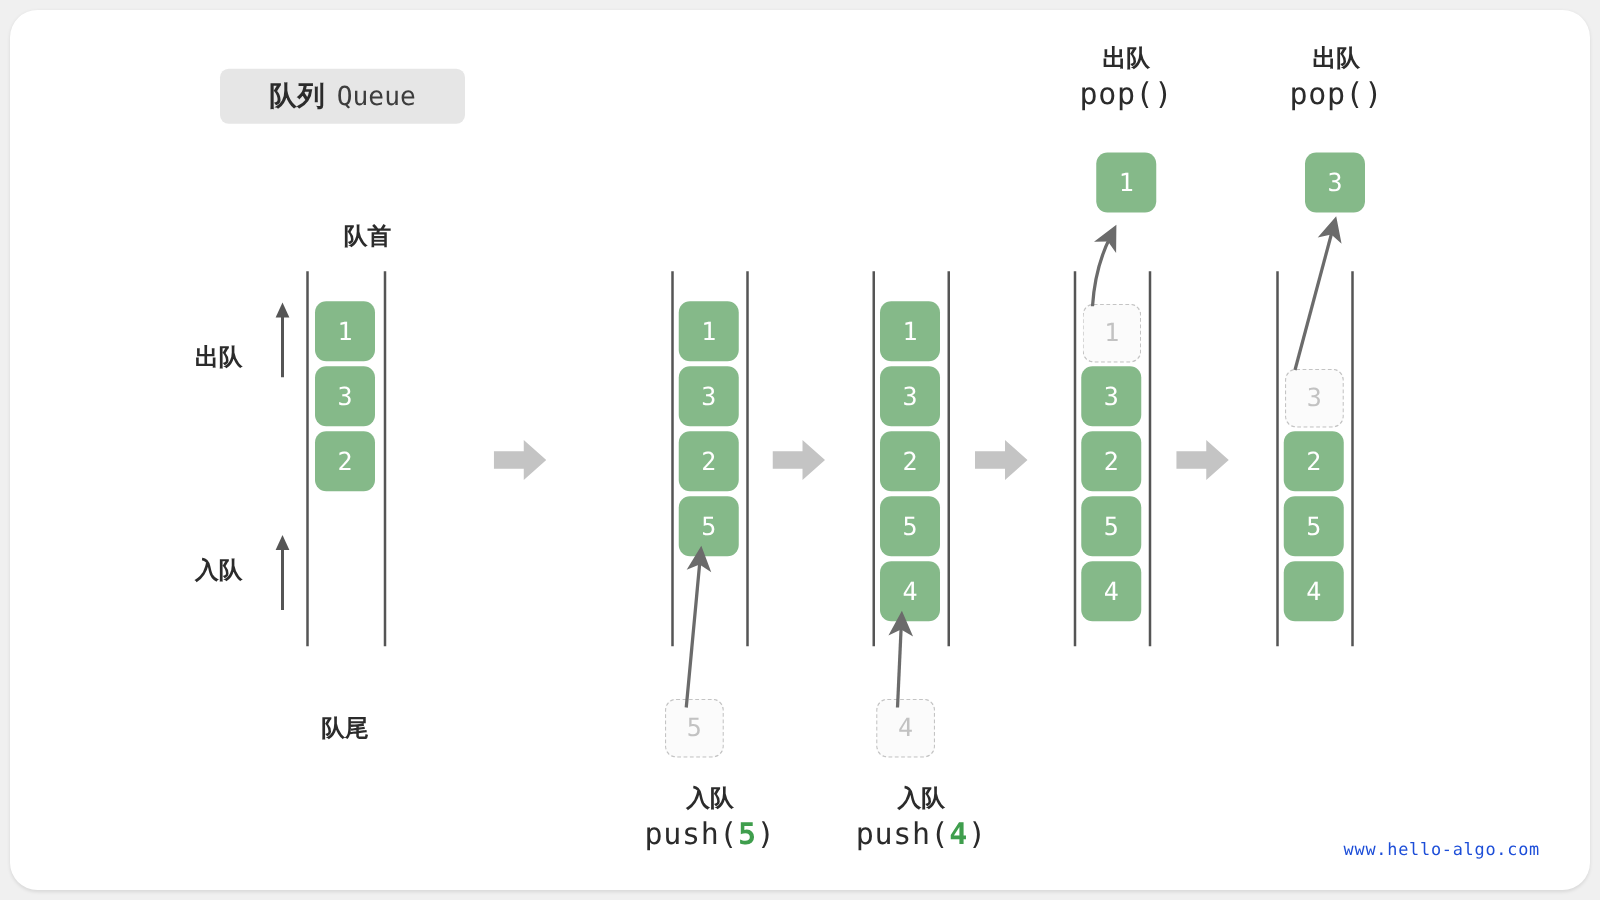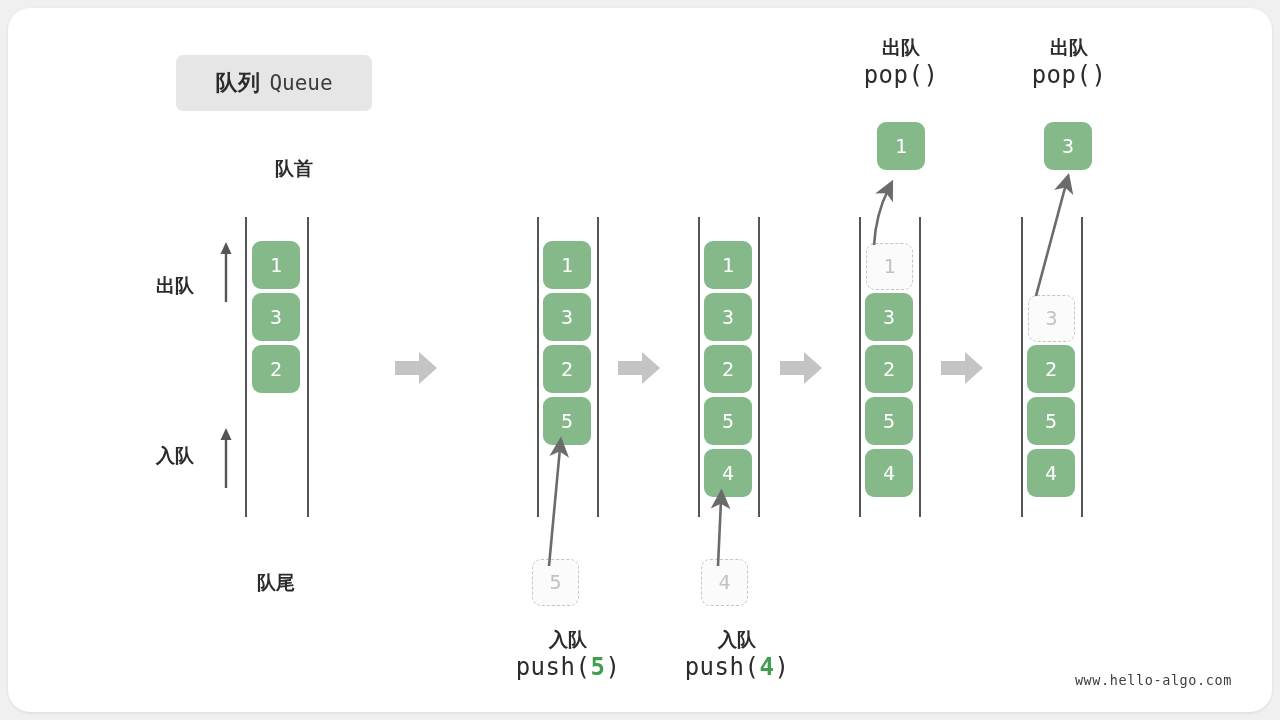--- a/index.html
+++ b/index.html
@@ -11,21 +11,21 @@
   }
   .card{
     position:absolute;left:8px;top:8px;width:1264px;height:704px;
     background:#ffffff;border-radius:22px;
     box-shadow:0 1px 3px rgba(0,0,0,.10);
     overflow:hidden;
   }
 
   
   .title-badge{
-    position:absolute;left:168px;top:47px;width:196px;height:56px;
+    position:absolute;left:168px;top:47px;width:196px;height:44px;
     background:#e6e6e6;border-radius:7px;
     display:flex;align-items:center;justify-content:center;gap:9px;
   }
   .title-cn{font-size:22px;font-weight:bold;color:#2b2b2b;letter-spacing:.5px;}
   .title-en{font-size:21px;color:#3d3d3d;font-family:"DejaVu Sans Mono","Liberation Mono",monospace;}
 
   
   .lbl{position:absolute;font-size:19px;font-weight:bold;color:#2b2b2b;white-space:nowrap;}
   .lbl-center{transform:translateX(-50%);text-align:center;}
 
@@ -57,35 +57,35 @@
   .thin-arrow{position:absolute;}
 
   
   .step-arrow{position:absolute;}
 
   
   .motion{position:absolute;left:0;top:0;width:1264px;height:704px;pointer-events:none;}
 
   .watermark{
     position:absolute;right:40px;bottom:24px;
-    font-size:13.5px;color:#404040;letter-spacing:.6px;
+    font-size:13.5px;color:#1d4ed8;letter-spacing:.6px;
     font-family:"DejaVu Sans Mono","Liberation Mono",monospace;
   }
 </style>
 </head>
 <body>
 
 <div class="card">
 
   <div class="title-badge">
     <span class="title-cn">队列</span>
     <span class="title-en">Queue</span>
   </div>
 
-  <div class="lbl lbl-center" style="left:268px;top:148px;padding-left:36px;">队首</div>
+  <div class="lbl lbl-center" style="left:268px;top:168px;padding-left:36px;">队首</div>
   <div class="lbl lbl-center" style="left:268px;top:562px;">队尾</div>
 
   <div class="lbl" style="left:148px;top:265px;">出队</div>
   <div class="lbl" style="left:148px;top:435px;">入队</div>
 
   <svg class="thin-arrow" style="left:205px;top:232px;" width="26" height="62">
     <line x1="13" y1="62" x2="13" y2="12" stroke="#555" stroke-width="2.4"></line>
     <polygon points="13,2 7.5,14 18.5,14" fill="#555"></polygon>
   </svg>
   <svg class="thin-arrow" style="left:205px;top:418px;" width="26" height="62">

